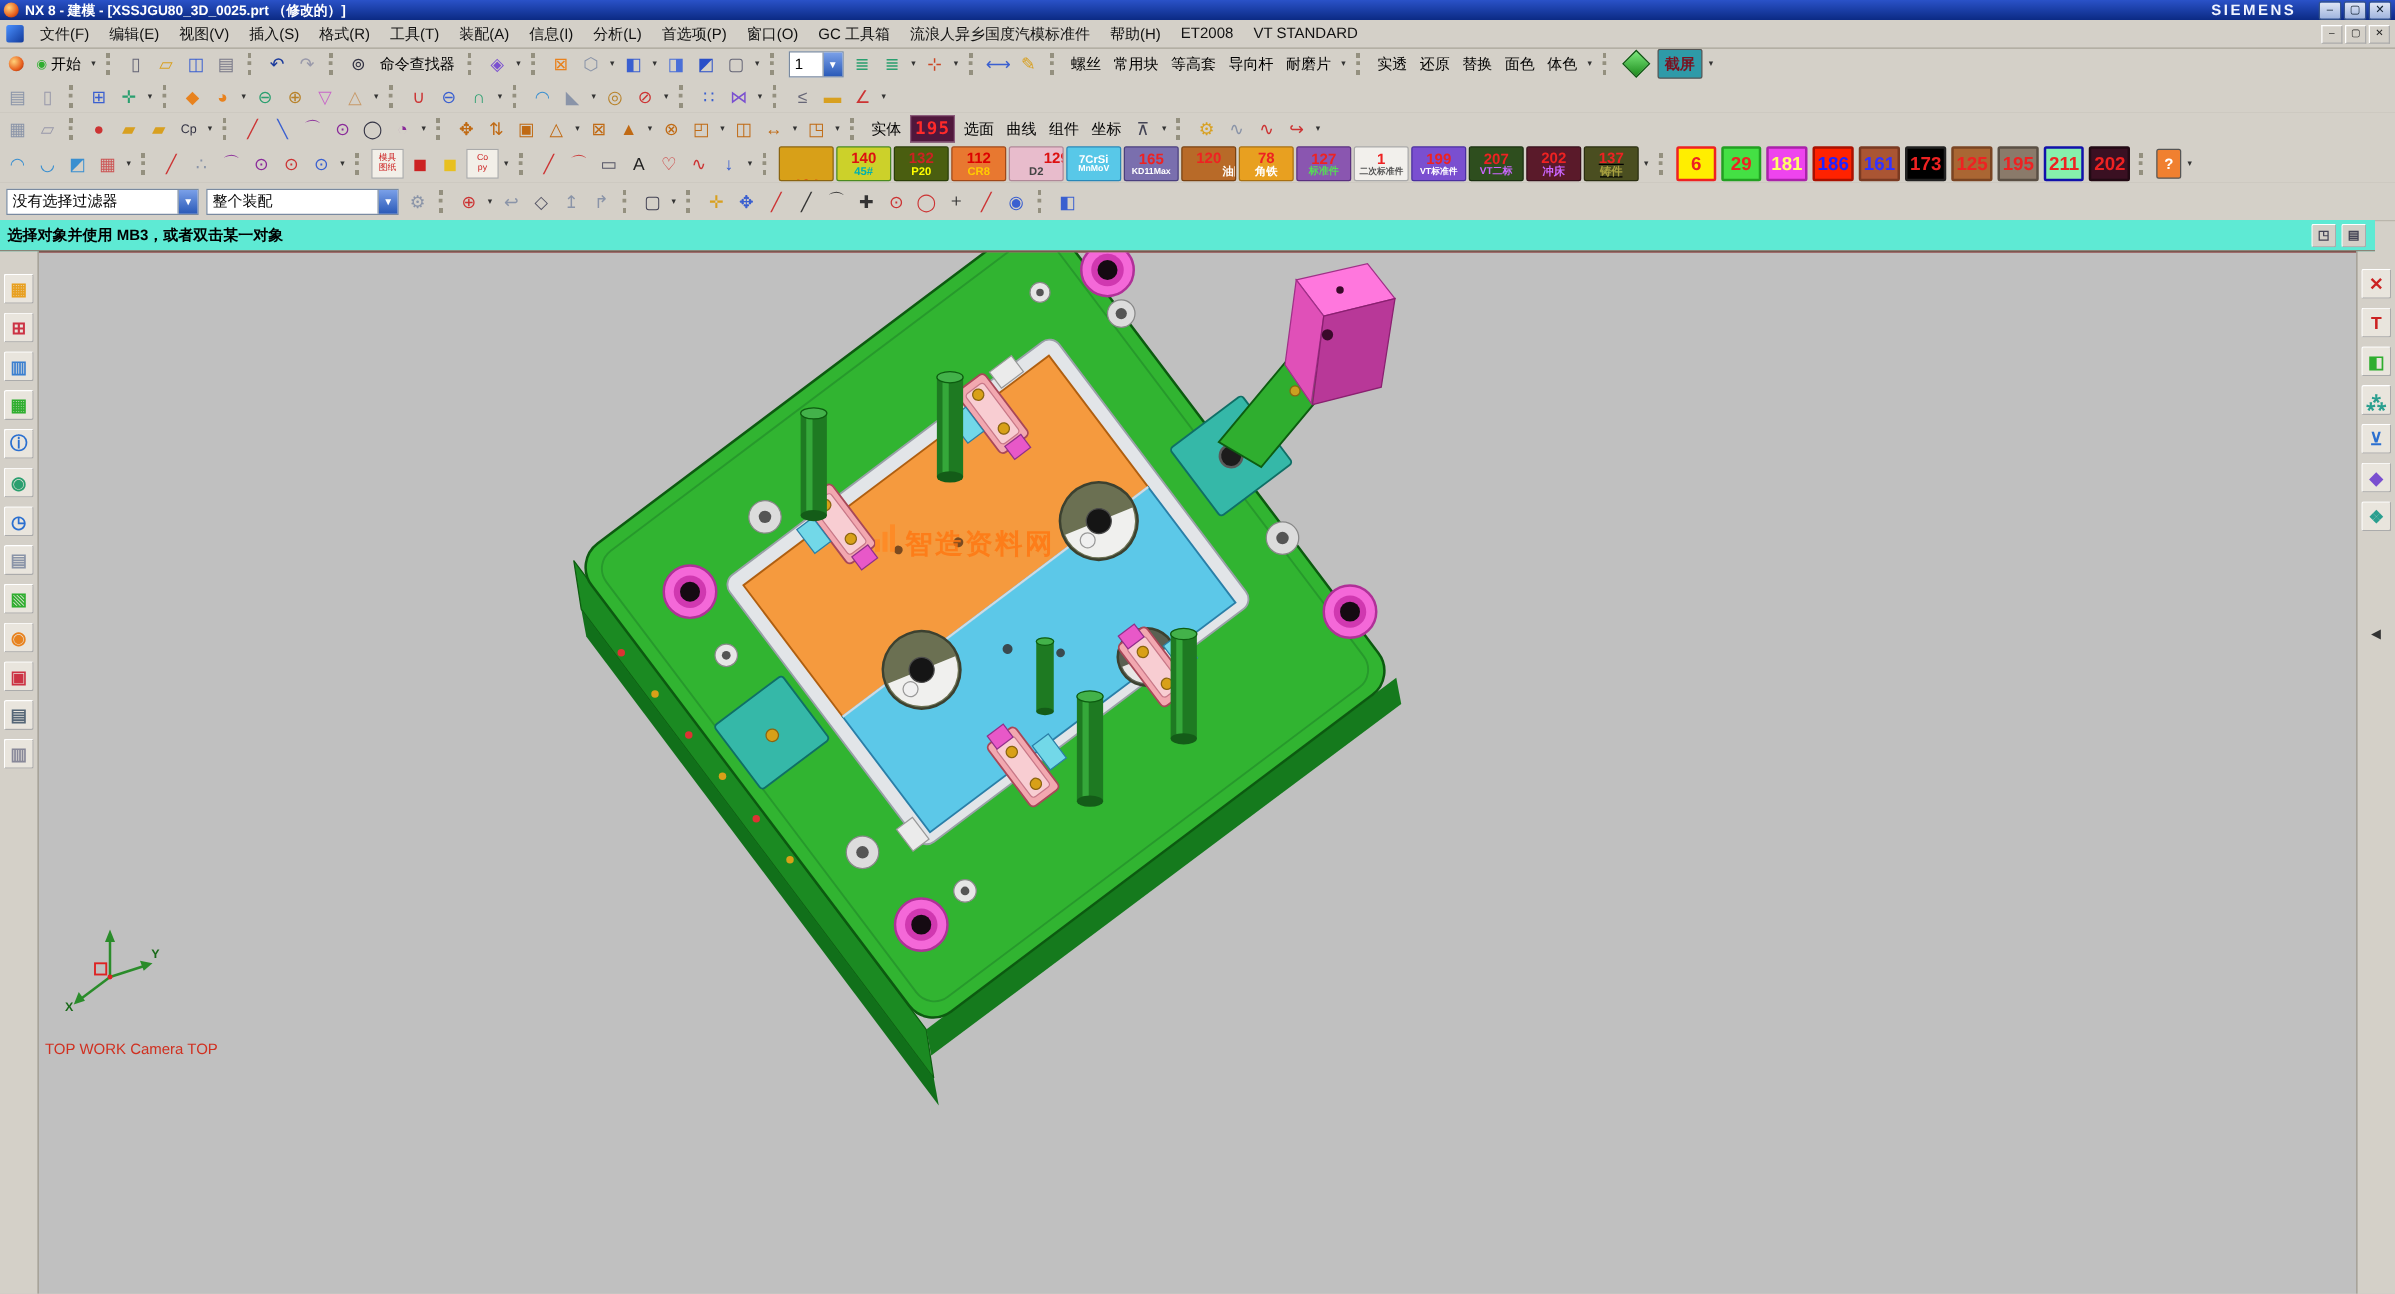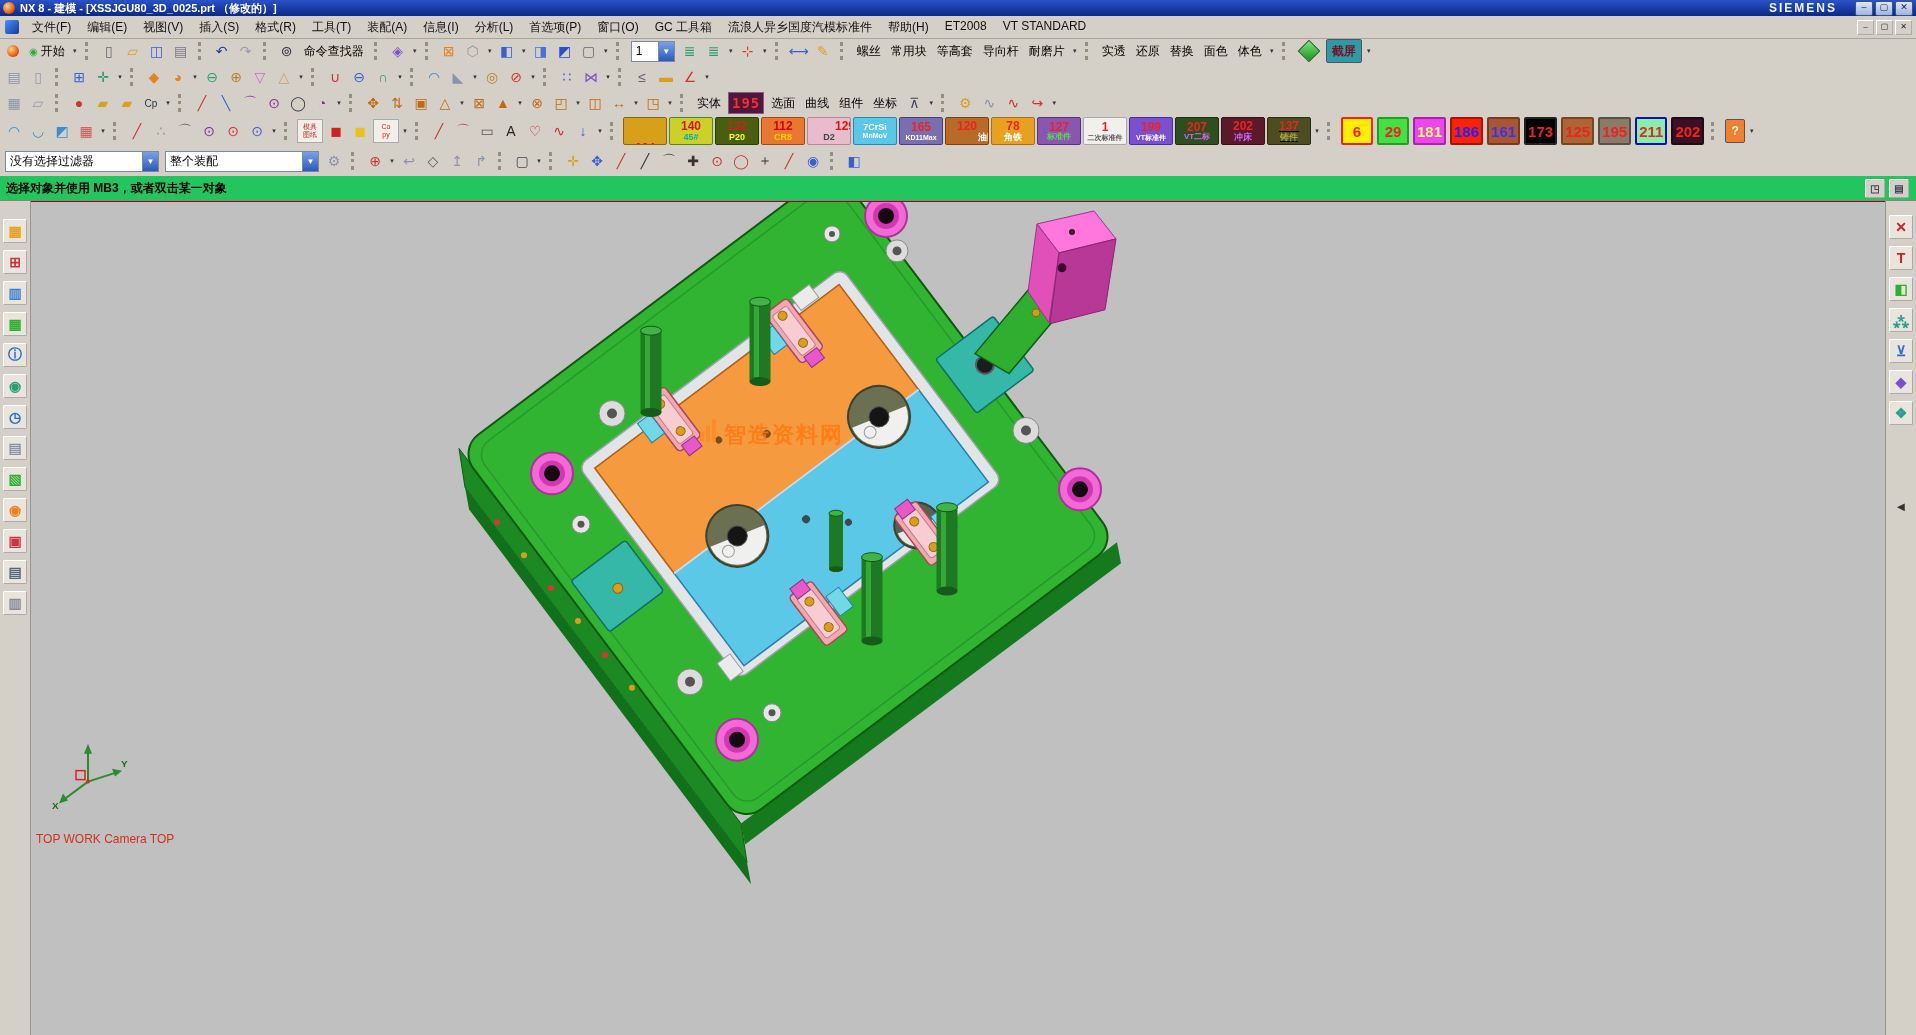--- a/index.html
+++ b/index.html
@@ -35,21 +35,21 @@
   .chipbtn{height:22px;padding:0 5px;display:flex;align-items:center;font-size:12px;font-weight:bold;border:1px solid #555;border-radius:2px;margin:0 2px;flex:none}
   .chip2{width:42px;height:26px;display:flex;flex-direction:column;align-items:center;justify-content:center;border:1px solid #666;border-radius:2px;margin:0 1px;line-height:1.05;font-weight:bold;flex:none;overflow:hidden}
   .chip2 .l1{font-size:12px}
   .chip2 .l2{font-size:9px;white-space:nowrap}
   .numchip{min-width:24px;height:24px;padding:0 2px;display:flex;align-items:center;justify-content:center;font-size:15px;font-weight:bold;border:2px solid;border-radius:2px;margin:0 2px;flex:none}
   .tlabel{font-size:12px;padding:0 5px;white-space:nowrap;flex:none}
   .counter{font-family:"DejaVu Sans Mono",monospace;font-size:14px;font-weight:bold;color:#ff2a2a;background:#50173c;border:1px solid #8a5a7a;padding:0 3px;height:20px;display:flex;align-items:center;margin:0 2px;letter-spacing:1px;flex:none}
   .mini2{display:flex;flex-direction:column;align-items:center;justify-content:center;font-size:7px;line-height:1.2;color:#c22;background:#f2efe8;border:1px solid #aaa;width:24px;height:22px;margin:0 1px;flex:none}
   .gdiamond{width:14px;height:14px;transform:rotate(45deg);background:linear-gradient(135deg,#7ae87a,#1e8c1e);border:1px solid #0c5a10;margin:0 7px;flex:none}
   
-  #promptbar{position:absolute;top:176px;height:24px;left:0;right:0;background:#22c55e;border-bottom:1px solid #8a8578;display:flex;align-items:center;font-size:12px;font-weight:bold;padding-left:6px;z-index:9}
+  #promptbar{position:absolute;top:176px;height:24px;left:0;right:16px;background:#5eead4;border-bottom:1px solid #8a8578;display:flex;align-items:center;font-size:12px;font-weight:bold;padding-left:6px;z-index:9}
   #promptbar .pbtns{margin-left:auto;display:flex;gap:2px;margin-right:6px}
   #promptbar .tool{border:1px outset #fff;background:#d4d0c8;height:17px;min-width:18px;font-size:10px}
   
   #leftrail{position:absolute;left:0;top:200px;bottom:0;width:30px;background:#d4d0c8;border-right:1px solid #9a958c;padding-top:12px;z-index:8}
   #rightrail{position:absolute;right:0;top:200px;bottom:0;width:30px;background:#d4d0c8;border-left:1px solid #9a958c;padding-top:8px;z-index:8}
   .railicon{width:22px;height:22px;margin:7px auto;display:flex;align-items:center;justify-content:center;font-size:14px;background:#e9e5dd;border:1px outset #fff;border-radius:2px;font-weight:bold}
   #rightrail .railicon:last-child{margin-top:70px;background:transparent;border:none}
   
   #viewport{position:absolute;left:30px;right:30px;top:200px;bottom:0;background:#c0c0c0;border-top:2px solid #7a1616}
   #viewport svg{display:block;width:100%;height:100%}

